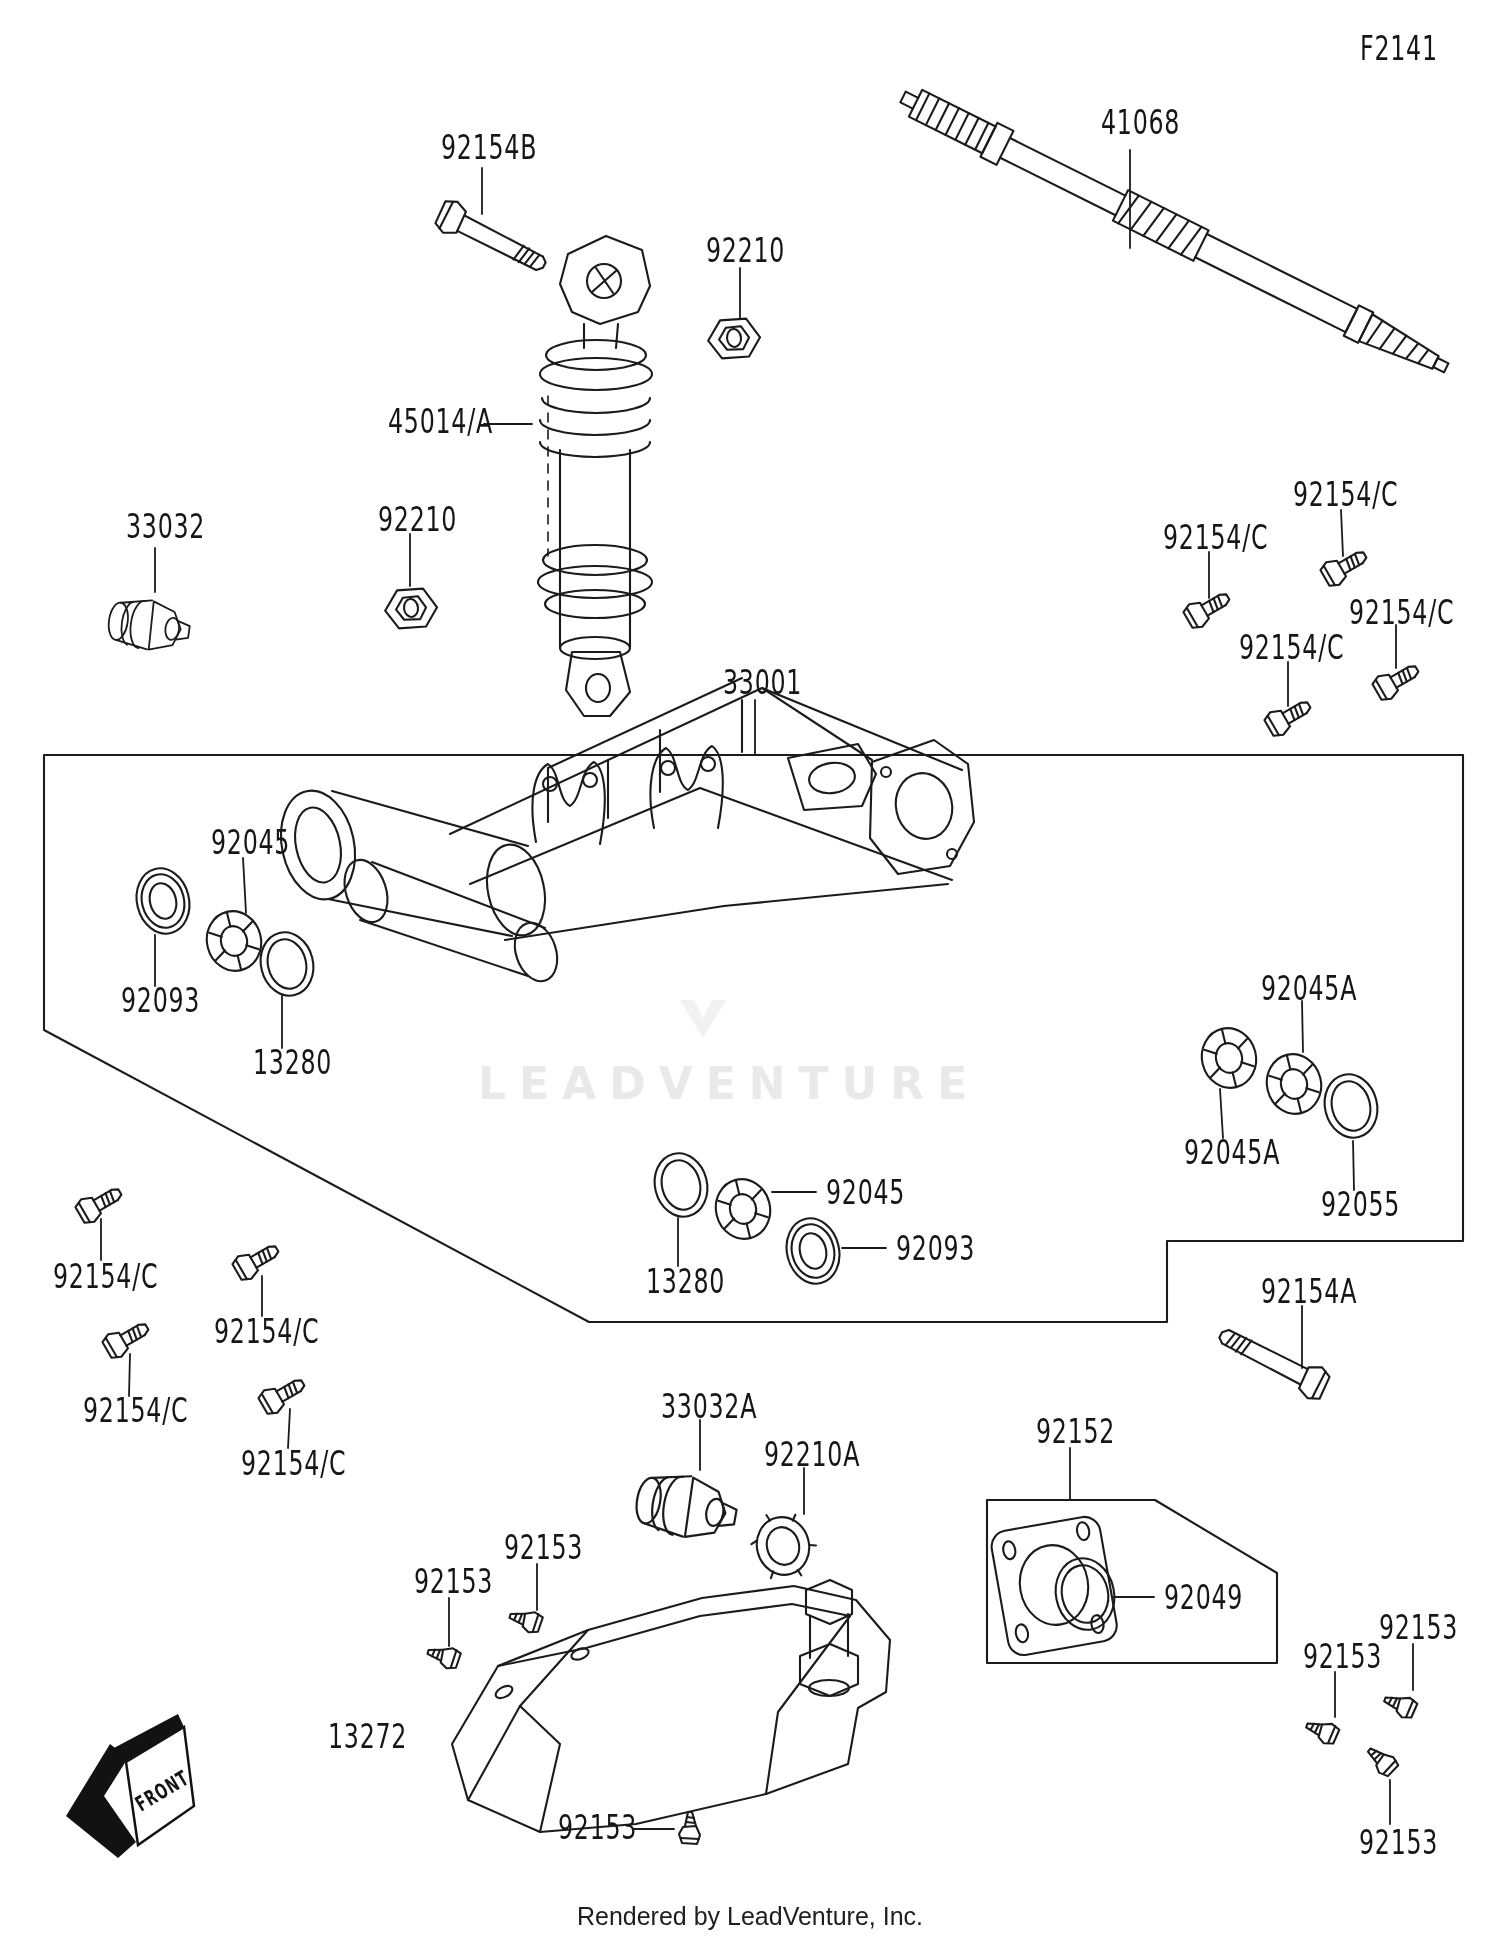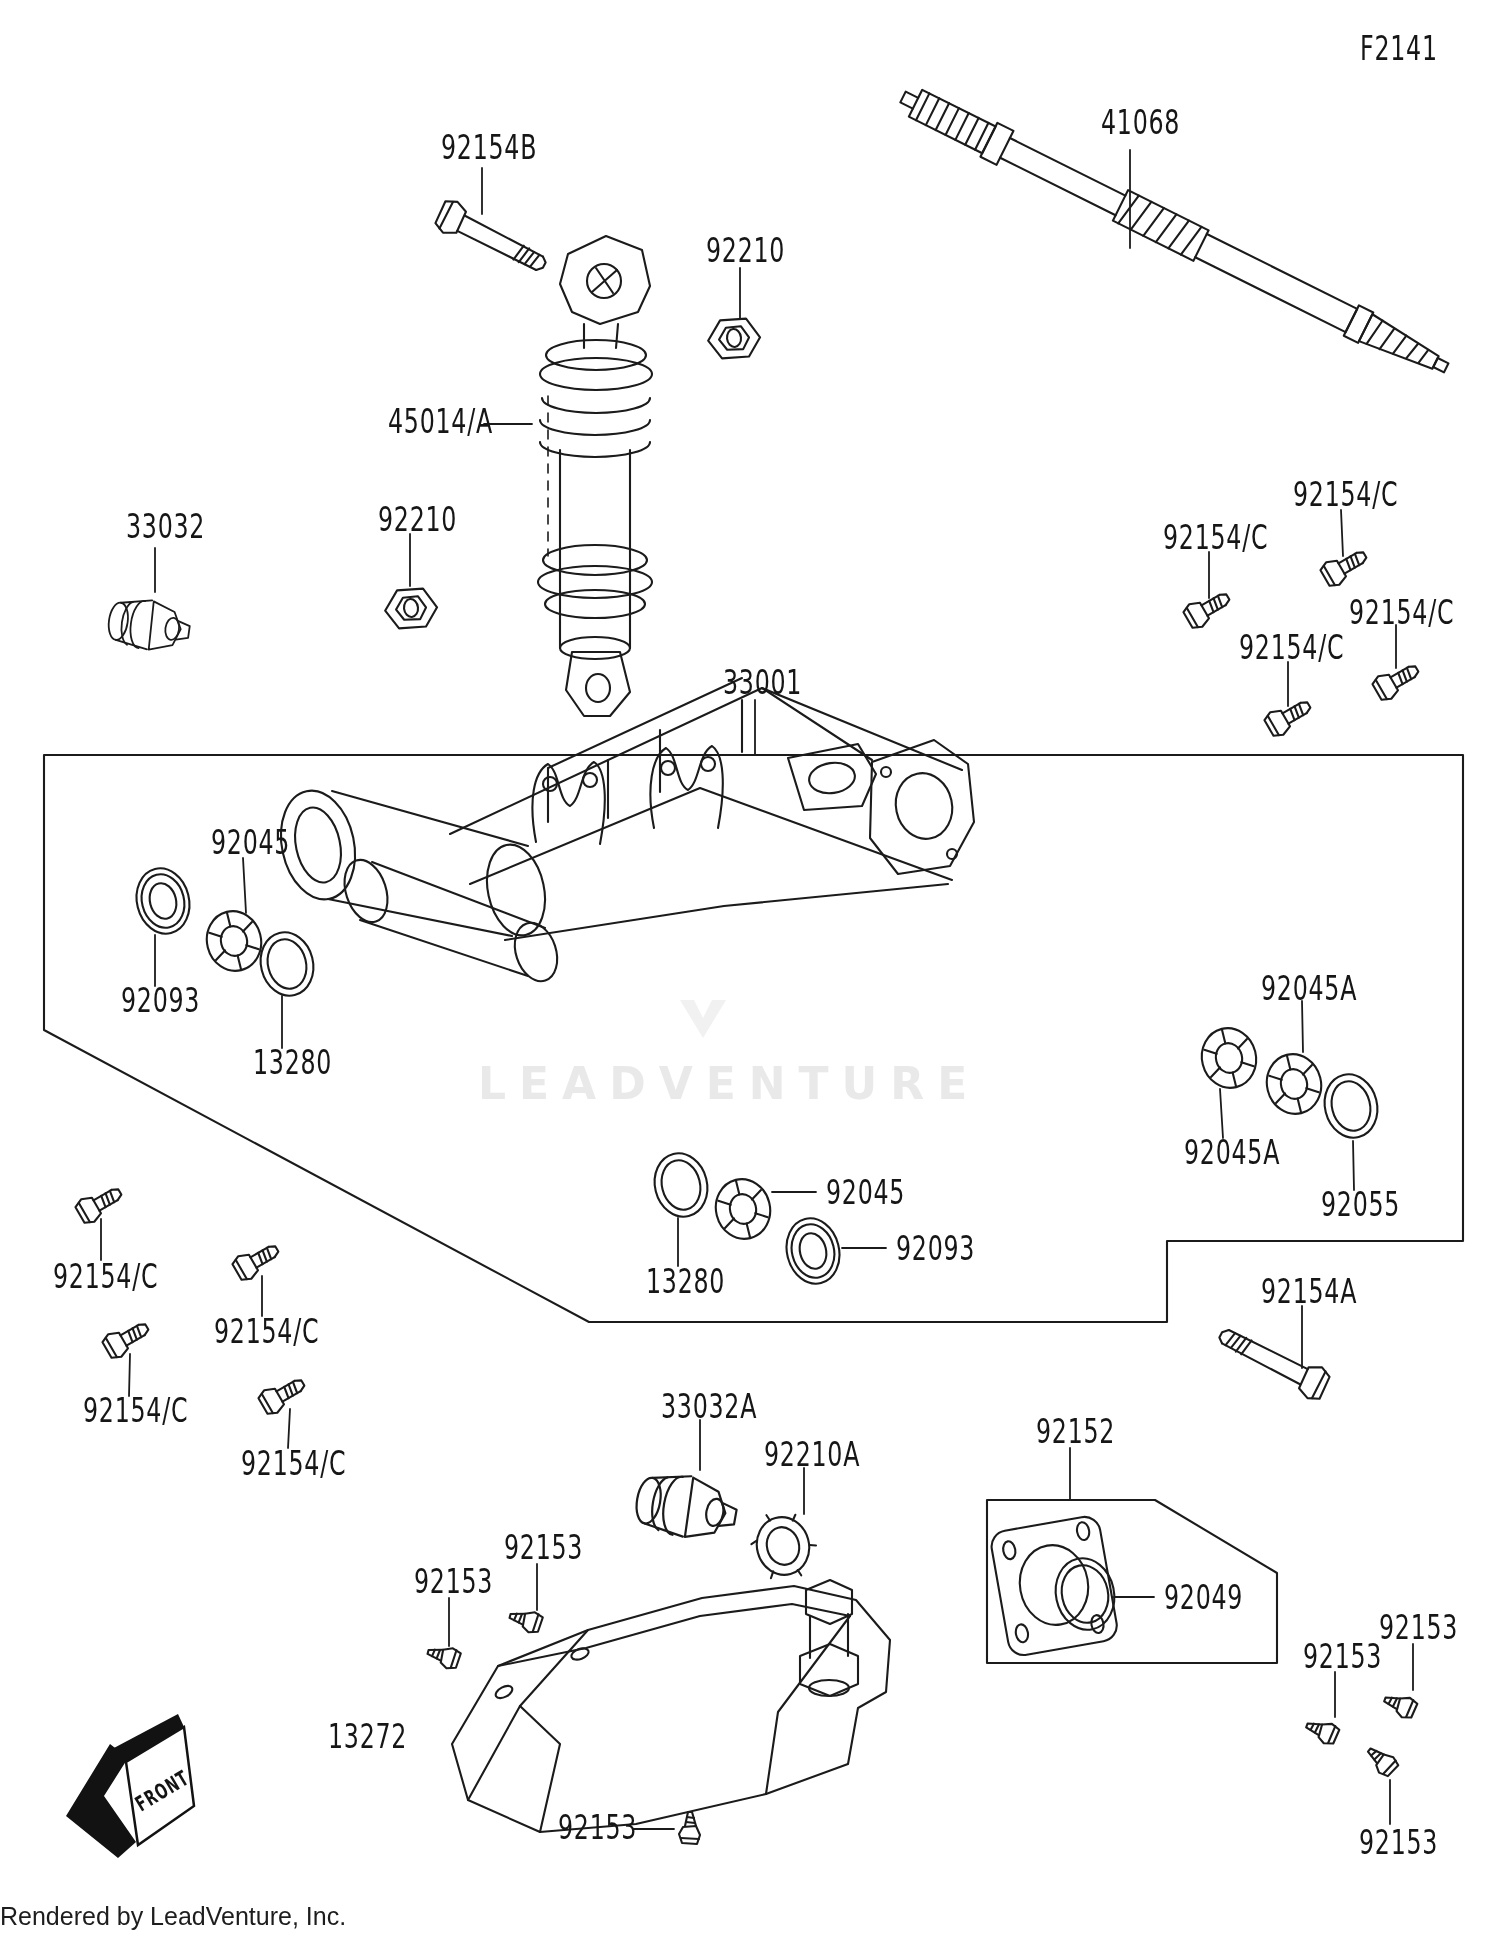--- a/index.html
+++ b/index.html
@@ -4,21 +4,21 @@
 <style>
   html,body{margin:0;padding:0;background:#fff;}
   .canvas{position:relative;width:1500px;height:1938px;background:#fff;overflow:hidden;
           font-family:"Liberation Sans", sans-serif;}
   .plabel{position:absolute;font-size:33px;line-height:1.05;letter-spacing:1px;color:#161616;
           white-space:nowrap;transform:scaleX(.72);transform-origin:0 0;
           font-family:"DejaVu Sans", sans-serif;}
   .figcode{position:absolute;left:1352px;top:32px;}
   .watermark{position:absolute;left:478px;top:1058px;font-size:44px;font-weight:600;
              letter-spacing:13px;color:#e9e9e9;font-family:"DejaVu Sans", sans-serif;}
-  .footer{position:absolute;left:0;right:0;top:1902px;font-size:25px;
+  .footer{position:absolute;left:0;right:0;top:1902px;text-align:center;font-size:25px;
           color:#1d1d1d;font-family:"Liberation Sans", sans-serif;}
   svg.art{position:absolute;left:0;top:0;z-index:1;}
   .labels{position:absolute;left:8px;top:0;width:100%;height:100%;z-index:2;}
   .wm{position:absolute;left:0;top:0;width:100%;height:100%;z-index:0;}
 </style>
 </head>
 <body>
 
 <div class="canvas">
 

